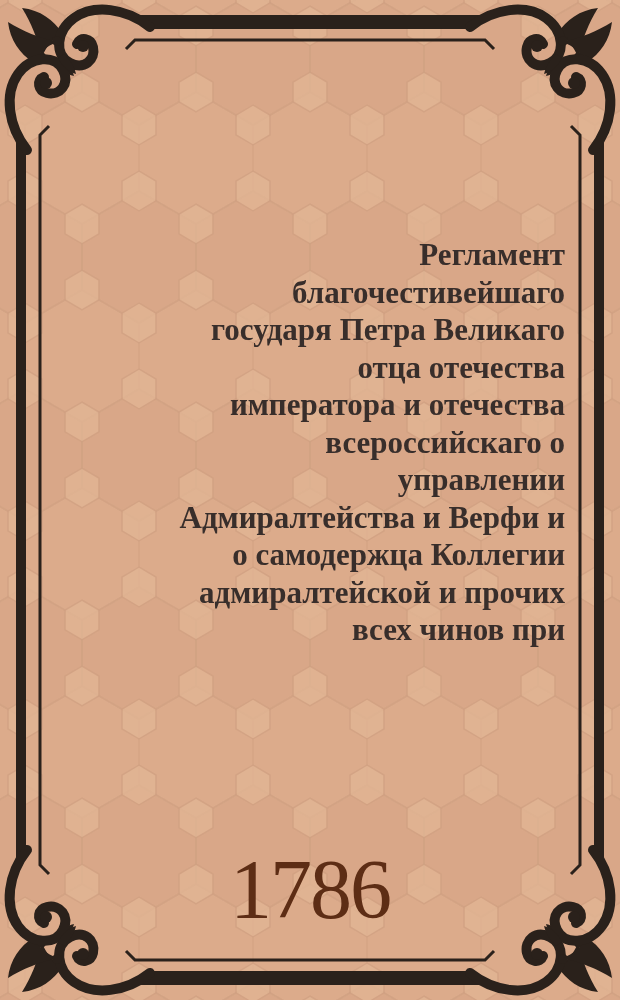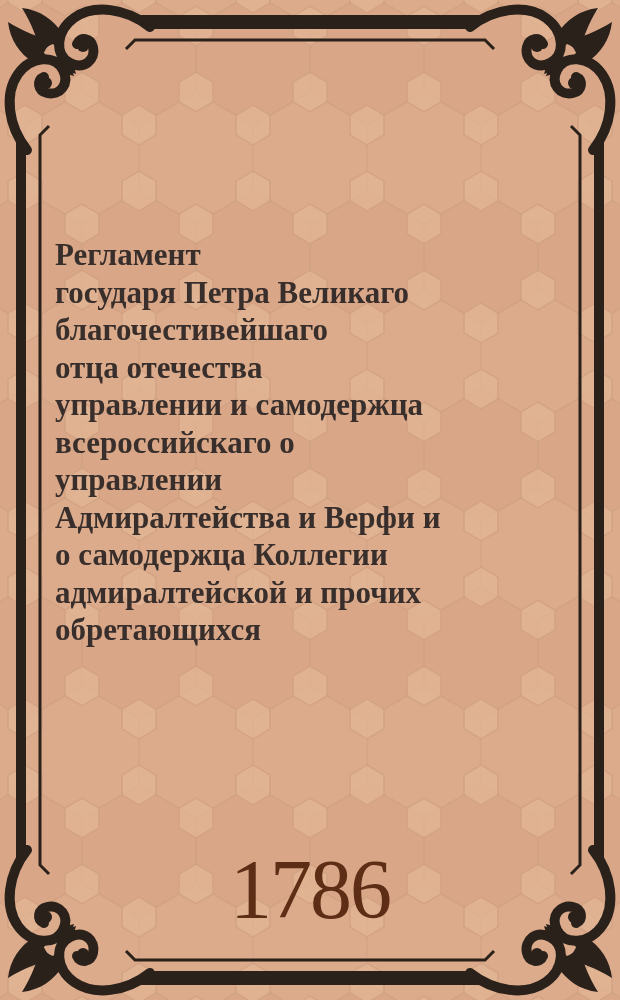--- a/index.html
+++ b/index.html
@@ -55,21 +55,21 @@
     fill: var(--color-pattern-light, #e2b594);
     stroke: var(--color-pattern-line, #d0a081);
     stroke-width: 1.5;
     opacity: 0.75;
   }
   .title-block {
     position: absolute;
     top: 236px;
     left: 55px;
     right: 55px;
-    text-align: left;
+    text-align: right;
     color: var(--color-title-text, #382e2b);
     font-weight: bold;
     font-size: 31px;
     line-height: 37.5px;
   }
   .title-line {
     white-space: nowrap;
   }
   .year-block {
     position: absolute;
@@ -134,27 +134,27 @@
     </g>
 
     <use href="#cornerOrnament"></use>
     <use href="#cornerOrnament" transform="translate(620,0) scale(-1,1)"></use>
     <use href="#cornerOrnament" transform="translate(0,1000) scale(1,-1)"></use>
     <use href="#cornerOrnament" transform="translate(620,1000) scale(-1,-1)"></use>
   </svg>
 
   <div class="title-block">
     <div class="title-line">Регламент</div>
+    <div class="title-line">благочестивейшаго</div>
     <div class="title-line">государя Петра Великаго</div>
-    <div class="title-line">благочестивейшаго</div>
     <div class="title-line">отца отечества</div>
-    <div class="title-line">управлении и самодержца</div>
+    <div class="title-line">императора и отечества</div>
     <div class="title-line">всероссийскаго о</div>
     <div class="title-line">управлении</div>
     <div class="title-line">Адмиралтейства и Верфи и</div>
     <div class="title-line">о самодержца Коллегии</div>
     <div class="title-line">адмиралтейской и прочих</div>
-    <div class="title-line">обретающихся</div>
+    <div class="title-line">всех чинов при</div>
   </div>
 
   <div class="year-block">1786</div>
 
 </div>
 
 </body></html>

